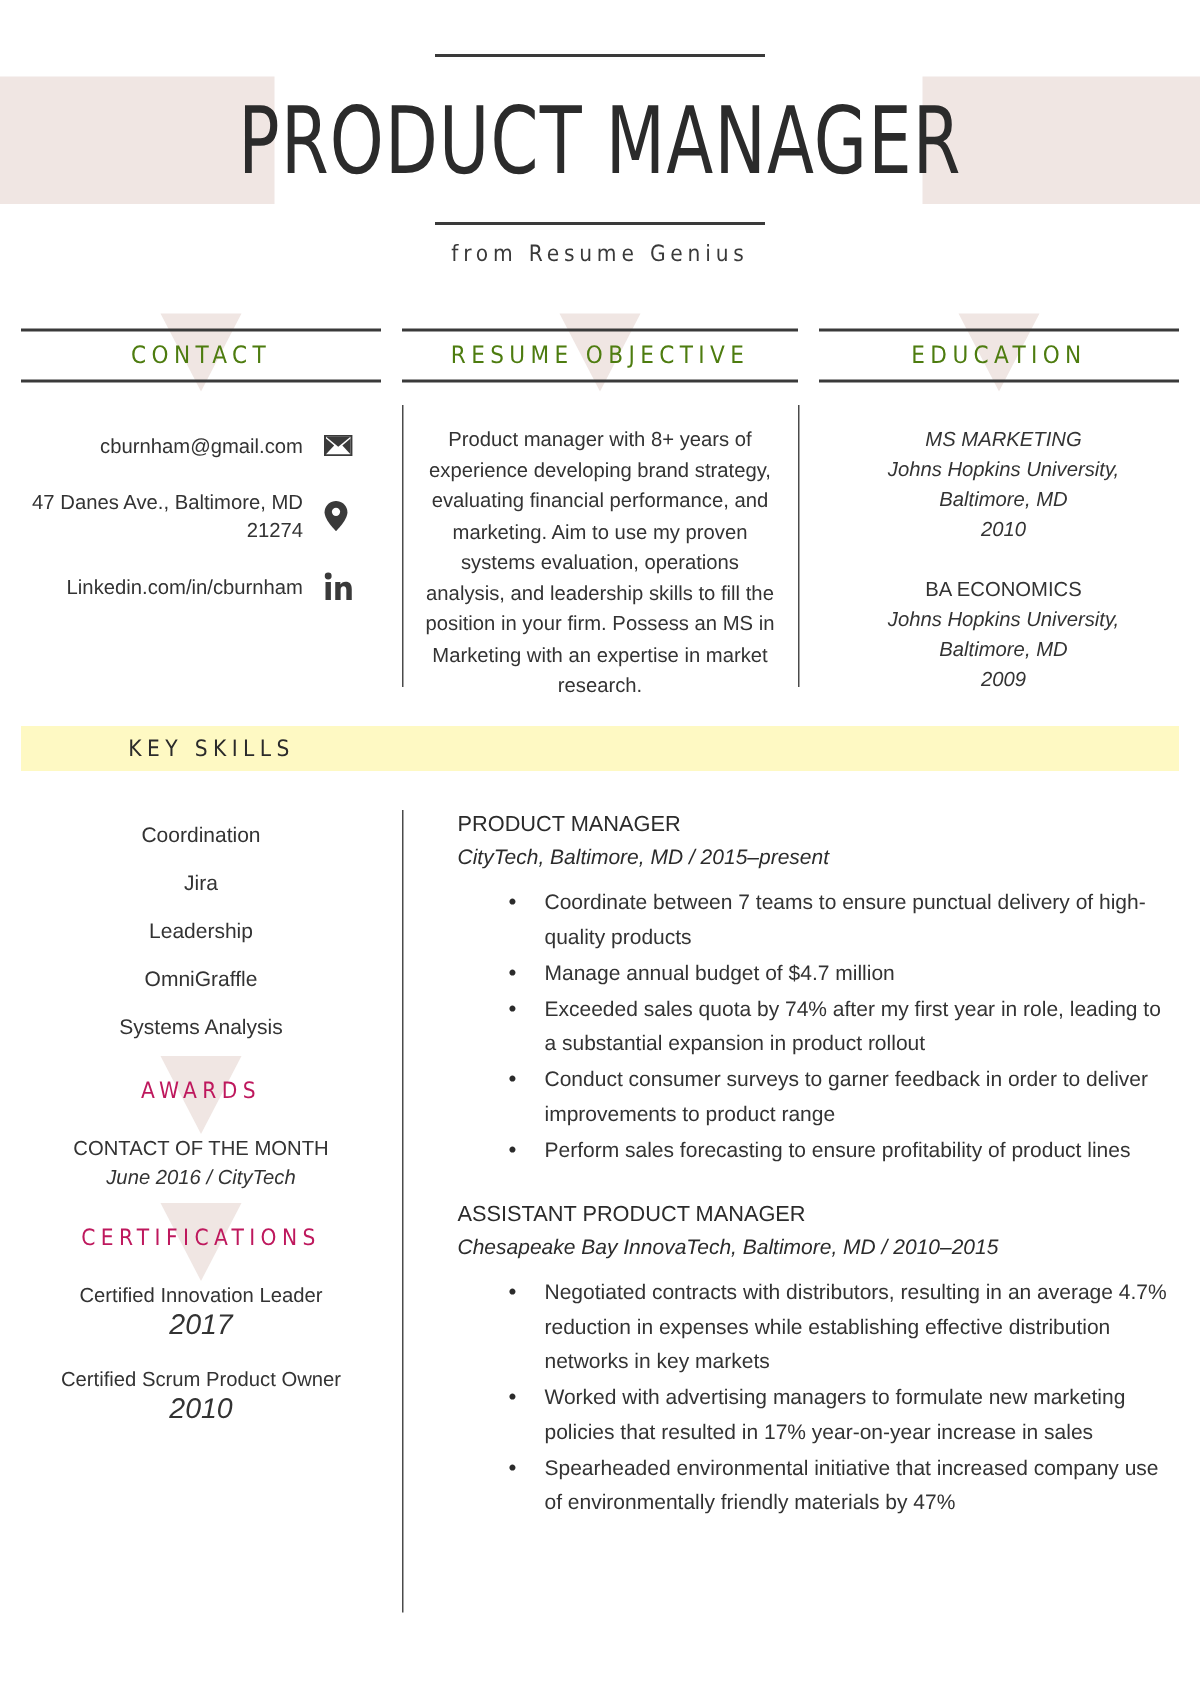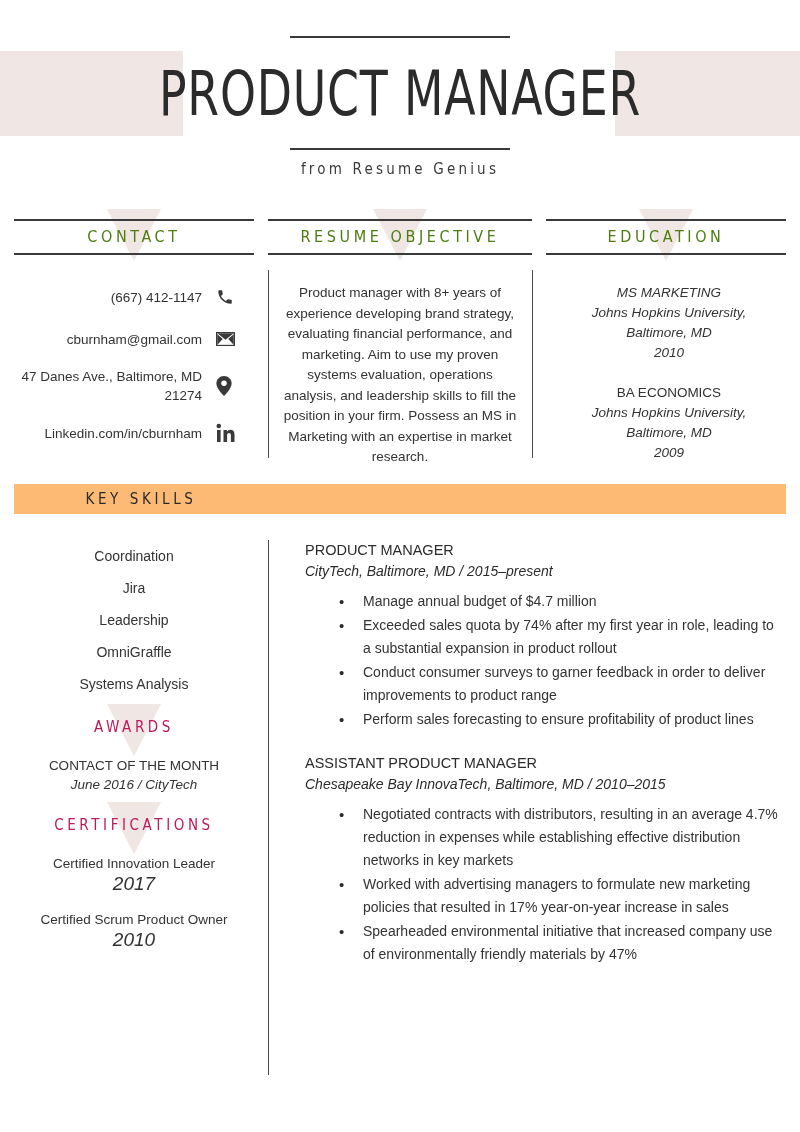--- a/index.html
+++ b/index.html
@@ -161,21 +161,21 @@
   .edu-degree.ital { font-style: italic; }
   .edu-school, .edu-year { font-style: italic; }
 
   
   .band-head {
     position: absolute;
     top: 484px;
     left: 14px;
     width: 772px;
     height: 30px;
-    background: #fdba74;
+    background: #fef9c3;
   }
   .band-head .bh {
     position: absolute;
     top: 0;
     height: 30px;
     line-height: 30px;
     text-align: center;
     font-family: "DejaVu Sans Condensed", "Liberation Sans Narrow", "Liberation Sans", sans-serif;
     font-size: 15px;
     letter-spacing: 3.6px;
@@ -296,28 +296,20 @@
   <div class="rline t"></div>
   <div class="htext">EDUCATION</div>
   <div class="rline b"></div>
 </div>
 
 <div class="divider-v" style="top:270px; left:268px; height:188px;"></div>
 <div class="divider-v" style="top:270px; left:532px; height:188px;"></div>
 
 <div class="contact-list">
 
-  <div class="contact-row">
-    <div class="contact-text">(667) 412-1147</div>
-    <div class="contact-icon">
-      <svg width="18" height="18" viewBox="0 0 24 24" fill="#3a3a3a">
-        <path d="M6.6 10.8c1.5 2.9 3.7 5.1 6.6 6.6l2.2-2.2c.3-.3.7-.4 1-.2 1.1.4 2.4.6 3.6.6.6 0 1 .4 1 1V20c0 .6-.4 1-1 1C10.6 21 3 13.4 3 4c0-.6.4-1 1-1h3.4c.6 0 1 .4 1 1 0 1.3.2 2.5.6 3.6.1.4 0 .8-.2 1.1l-2.2 2.1z"></path>
-      </svg>
-    </div>
-  </div>
 
   <div class="contact-row">
     <div class="contact-text">cburnham@gmail.com</div>
     <div class="contact-icon">
       <svg width="19" height="14" viewBox="0 0 24 18" fill="#3a3a3a">
         <rect x="0.5" y="0.5" width="23" height="17" fill="none" stroke="#3a3a3a" stroke-width="2"></rect>
         <path d="M1.5 1.5 L12 10 L22.5 1.5 Z"></path>
         <path d="M1.5 16.5 L8.5 9 L1.5 3 Z"></path>
         <path d="M22.5 16.5 L15.5 9 L22.5 3 Z"></path>
       </svg>
@@ -409,20 +401,21 @@
   </div>
 
 </div>
 
 <div class="right-col">
 
   <div class="job">
     <div class="job-pos">PRODUCT MANAGER</div>
     <div class="job-meta">CityTech, Baltimore, MD / 2015–present</div>
     <ul class="bullets">
+      <li>Coordinate between 7 teams to ensure punctual delivery of high-quality products</li>
       <li>Manage annual budget of $4.7 million</li>
       <li>Exceeded sales quota by 74% after my first year in role, leading to a substantial expansion in product rollout</li>
       <li>Conduct consumer surveys to garner feedback in order to deliver improvements to product range</li>
       <li>Perform sales forecasting to ensure profitability of product lines</li>
     </ul>
   </div>
 
   <div class="job">
     <div class="job-pos">ASSISTANT PRODUCT MANAGER</div>
     <div class="job-meta">Chesapeake Bay InnovaTech, Baltimore, MD / 2010–2015</div>

